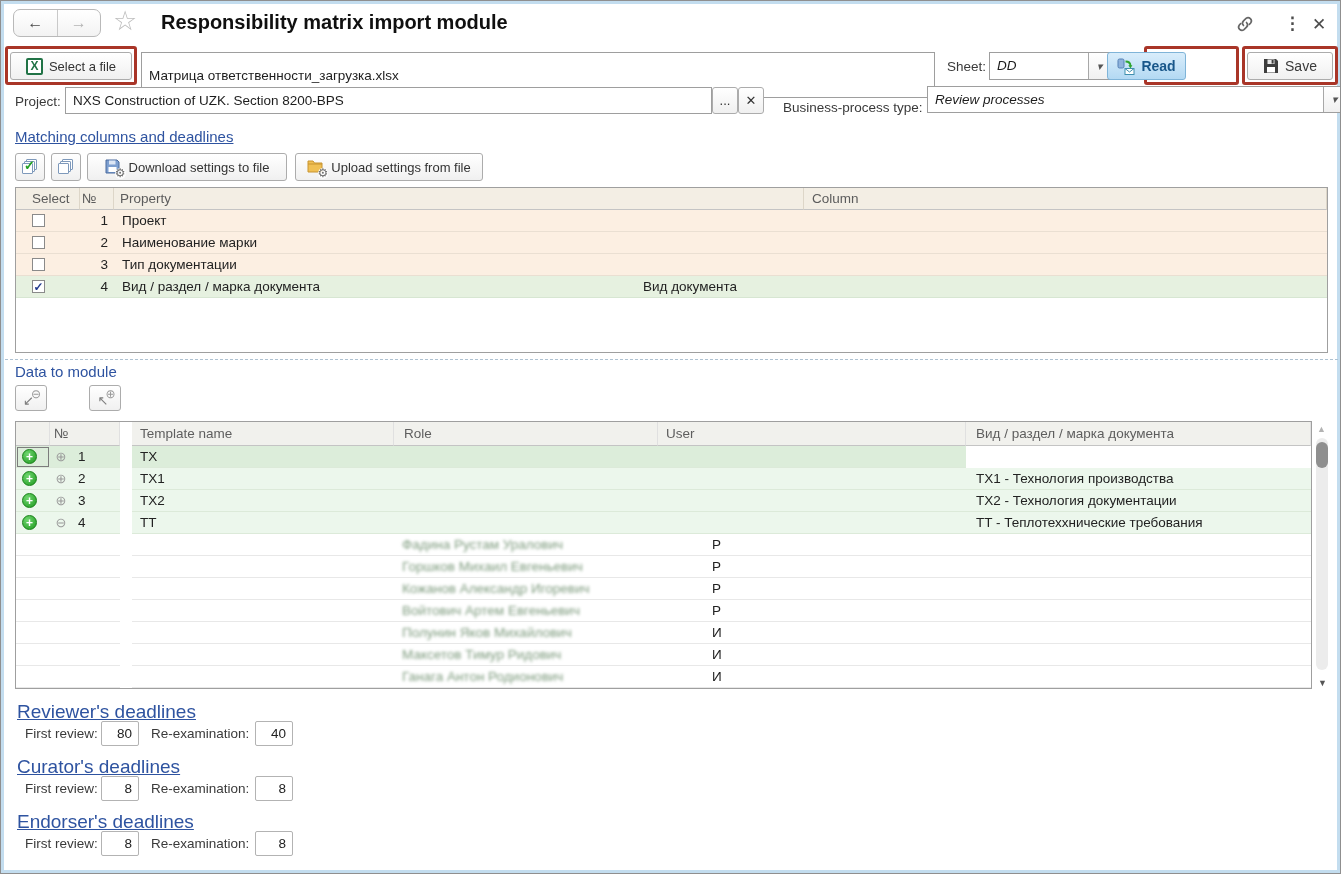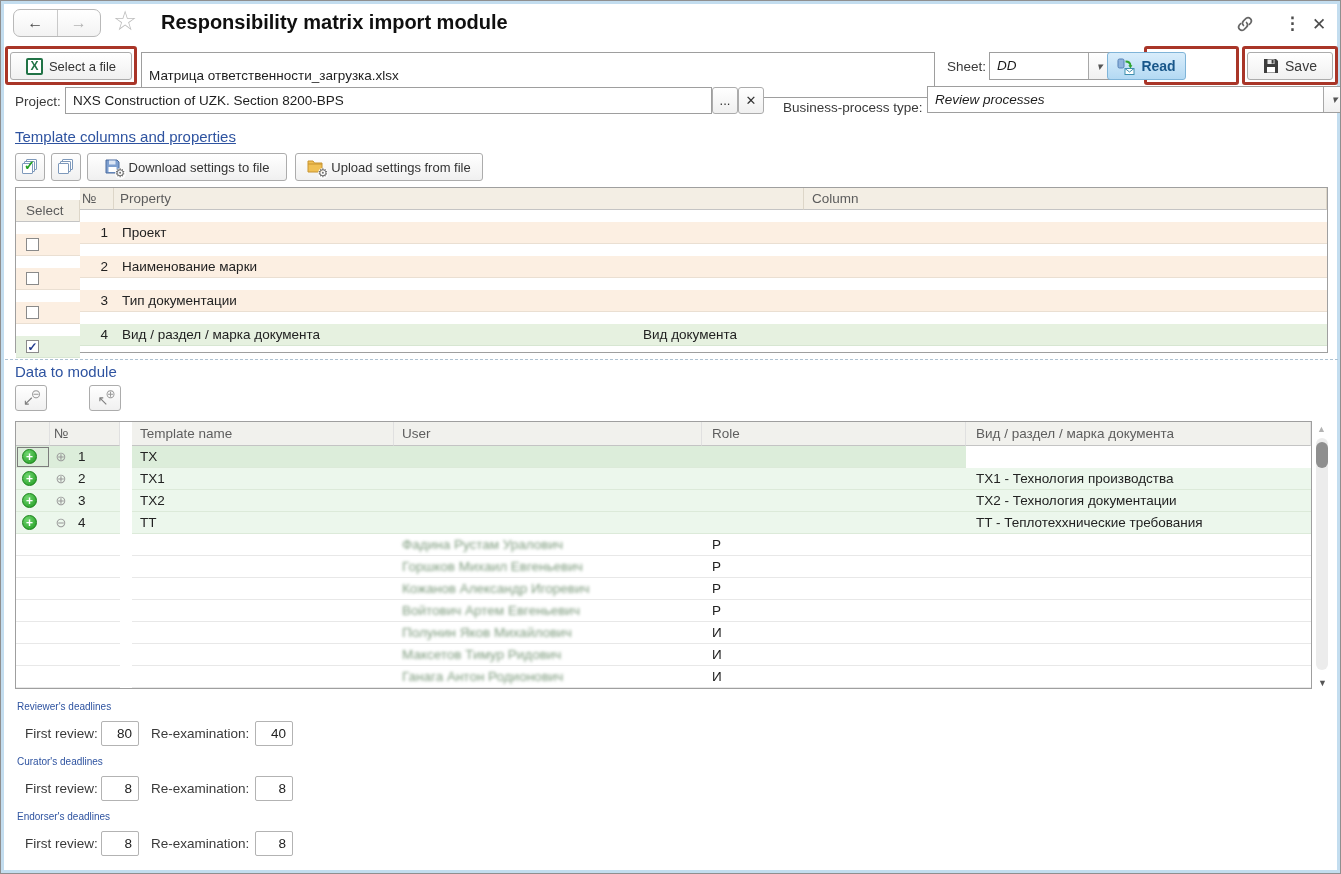--- a/index.html
+++ b/index.html
@@ -40,21 +40,21 @@
   .pagestack i.p1{left:4px;top:0;} .pagestack i.p2{left:2px;top:2px;} .pagestack i.p3{left:0;top:4px;}
   .pagestack .chk{position:absolute;left:2px;top:-1px;color:#23a123;font-size:13px;font-weight:700;z-index:3;}
   .gearover{position:absolute;right:-3px;bottom:-4px;font-size:12px;color:#6e6e6e;background:rgba(255,255,255,.85);border-radius:50%;line-height:11px;}
   .icwrap{position:relative;width:18px;height:16px;}
 
   
   .t1{left:14px;top:186px;width:1313px;height:166px;border:1px solid #9f9f9f;background:#fff;}
   .trow{display:flex;width:100%;}
   .t1 .c,.t2 .c{height:22px;line-height:21px;overflow:hidden;white-space:nowrap;font-size:13.5px;color:#222;}
   .t1 .hdr .c{background:#f3eee4;color:#5c5c5c;border-bottom:1px solid #c4c4c4;border-right:1px solid #ddd6c8;}
-  .t1 .sel{width:64px;display:flex;align-items:center;padding-left:10px;margin-top:12px;}
+  .t1 .sel{width:64px;display:flex;align-items:center;padding-left:16px;}
   .t1 .num{width:34px;text-align:right;padding-right:6px;}
   .t1 .hdr .num{text-align:left;padding-left:2px;}
   .t1 .col{width:523px;padding-left:8px;}
   .t1 .prop{flex:1;padding-left:6px;}
   .rowpeach .c{background:#fcefe2;border-bottom:1px solid #eadfd2;}
   .rowgreen .c{background:#e6f1e0;border-bottom:1px solid #d7e6d2;}
   .cb{width:13px;height:13px;border:1px solid #8a8a8a;background:#fff;display:inline-flex;align-items:center;justify-content:center;font-size:12px;line-height:12px;color:#20388c;font-weight:700;}
 
   .splitter{left:4px;top:358px;width:1333px;height:0;border-top:1px dashed #aec2d2;}
 
@@ -84,21 +84,21 @@
   .blur{filter:blur(1.4px);color:#7f9c7f;}
   .roletxt{color:#3c6e3c;}
 
   
   .sbar{left:1312px;top:421px;width:20px;height:266px;}
   .sb-up{position:absolute;left:4px;top:2px;font-size:9px;color:#b3b3b3;}
   .sb-down{position:absolute;left:5px;bottom:0;font-size:9px;color:#555;}
   .sb-track{position:absolute;left:3px;top:16px;width:12px;height:232px;background:#ececec;border-radius:6px;}
   .sb-thumb{position:absolute;left:3px;top:20px;width:12px;height:26px;background:#8f8f8f;border-radius:6px;}
 
-  .dl-head{font-size:10px;color:#2e53a0;white-space:nowrap;}
+  .dl-head{font-size:19px;color:#2e53a0;text-decoration:underline;white-space:nowrap;}
   .numinp{border:1px solid #b3b3b3;border-radius:2px;width:38px;height:25px;text-align:right;padding:0 6px;font-size:13.5px;font-family:inherit;color:#222;}
 </style>
 </head>
 <body>
 
 <div class="window">
 
   
   <div class="abs navgrp">
     <div class="nb">←</div>
@@ -167,21 +167,21 @@
   <div class="abs btn" style="left:737px;top:86px;width:26px;height:27px;">
     <span>✕</span>
   </div>
   <span class="abs lbl" style="left:770px;top:99px;margin-left:12px;">Business-process type:</span>
   <div class="abs combo" style="left:918px;top:85px;width:419px;height:27px;margin-left:8px;">
     <span class="val">Review processes</span>
     <span class="arr">▾</span>
   </div>
 
   
-  <span class="abs linkhead" style="left:14px;top:127px;">Template columns and properties</span>
+  <span class="abs linkhead" style="left:14px;top:127px;">Matching columns and deadlines</span>
 
   <div class="abs btn" style="left:14px;top:152px;width:30px;height:28px;">
     <span class="pagestack">
       <i class="p1"></i>
         <i class="p2"></i>
         <i class="p3"></i>
       <span class="chk">✓</span>
     </span>
   </div>
   <div class="abs btn" style="left:50px;top:152px;width:30px;height:28px;">
@@ -267,22 +267,22 @@
   <div class="abs btn minibtn" style="left:52px;top:384px;">
     <span class="ci">⊕</span>
     <span class="ar">↖</span>
   </div>
 
   <div class="abs t2">
     <div class="trow hdr">
       <div class="c icon"></div>
       <div class="c num">№</div>
       <div class="c tpl">Template name</div>
+      <div class="c role">Role</div>
       <div class="c usr">User</div>
-      <div class="c role">Role</div>
       <div class="c doc">Вид / раздел / марка документа</div>
     </div>
 
     <div class="trow grow current">
       <div class="c icon selcell">
           <span class="addicon">+</span>
         </div>
       <div class="c num">
           <span class="toggle">⊕</span>
           <span class="gnum">1</span>

